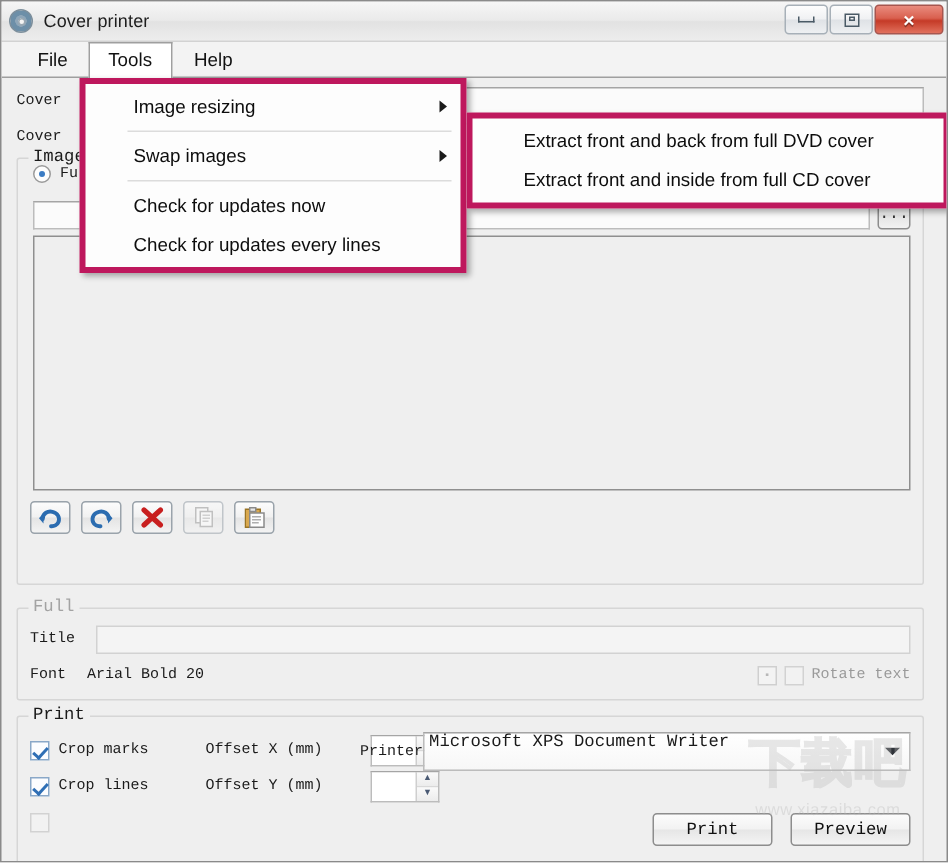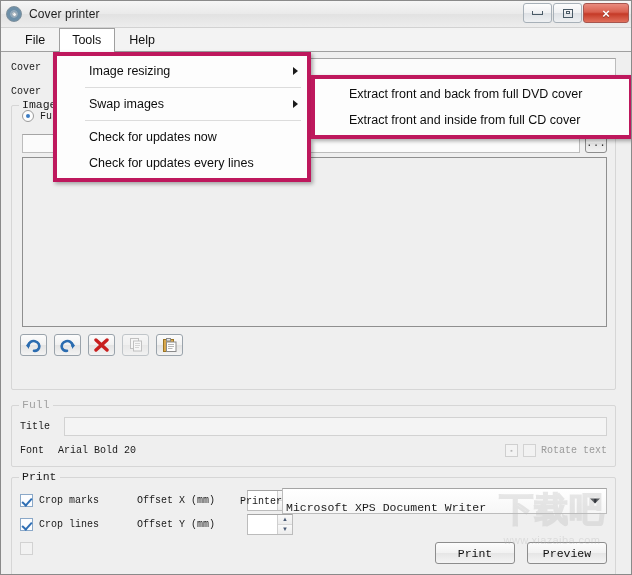--- a/index.html
+++ b/index.html
@@ -225,21 +225,21 @@
   }
   .spin .arrows span:first-child { border-bottom: 1px solid #d8d8d8; }
 
   .pg-right { position: absolute; left: 228px; right: 8px; top: 10px; }
   .printer-row { display: flex; align-items: center; gap: 0; }
   .printer-row .lbl { flex: none; }
   .combo {
     flex: 1; height: 21px;
     border: 1px solid #bcbcbc; border-top-color: #a5a5a5;
     background: linear-gradient(to bottom,#ffffff 0%,#f7f7f7 100%);
-    display: flex; align-items: flex-start;
+    display: flex; align-items: flex-end;
     font-family: "Liberation Mono", monospace; font-size: 11.5px; color: #1a1a1a;
     padding: 12px 3px; position: relative;
   }
   .combo .arrow {
     position: absolute; right: 6px; top: 50%; transform: translateY(-50%);
     width: 0; height: 0; border-left: 5px solid transparent;
     border-right: 5px solid transparent; border-top: 5px solid #30343a;
   }
   .pbtn-row { display: flex; gap: 12px; justify-content: flex-end; margin-top: 28px; }
   .pbtn {

